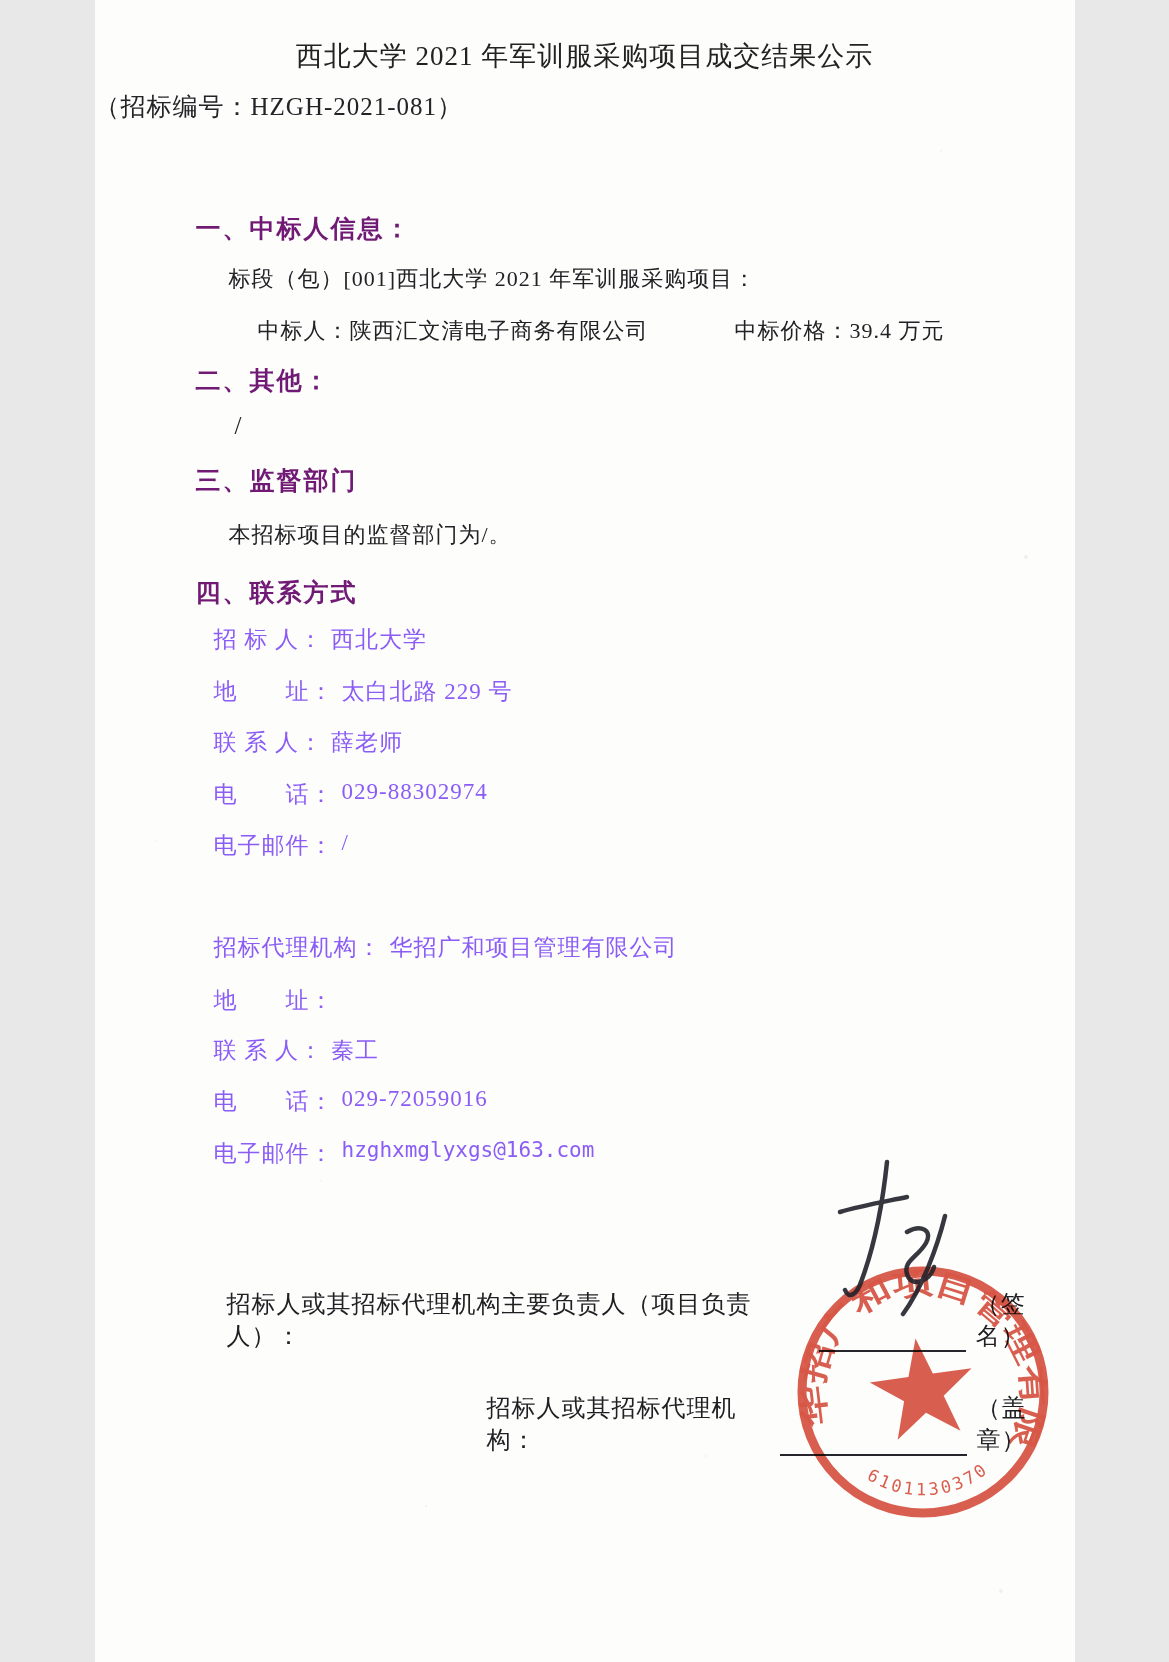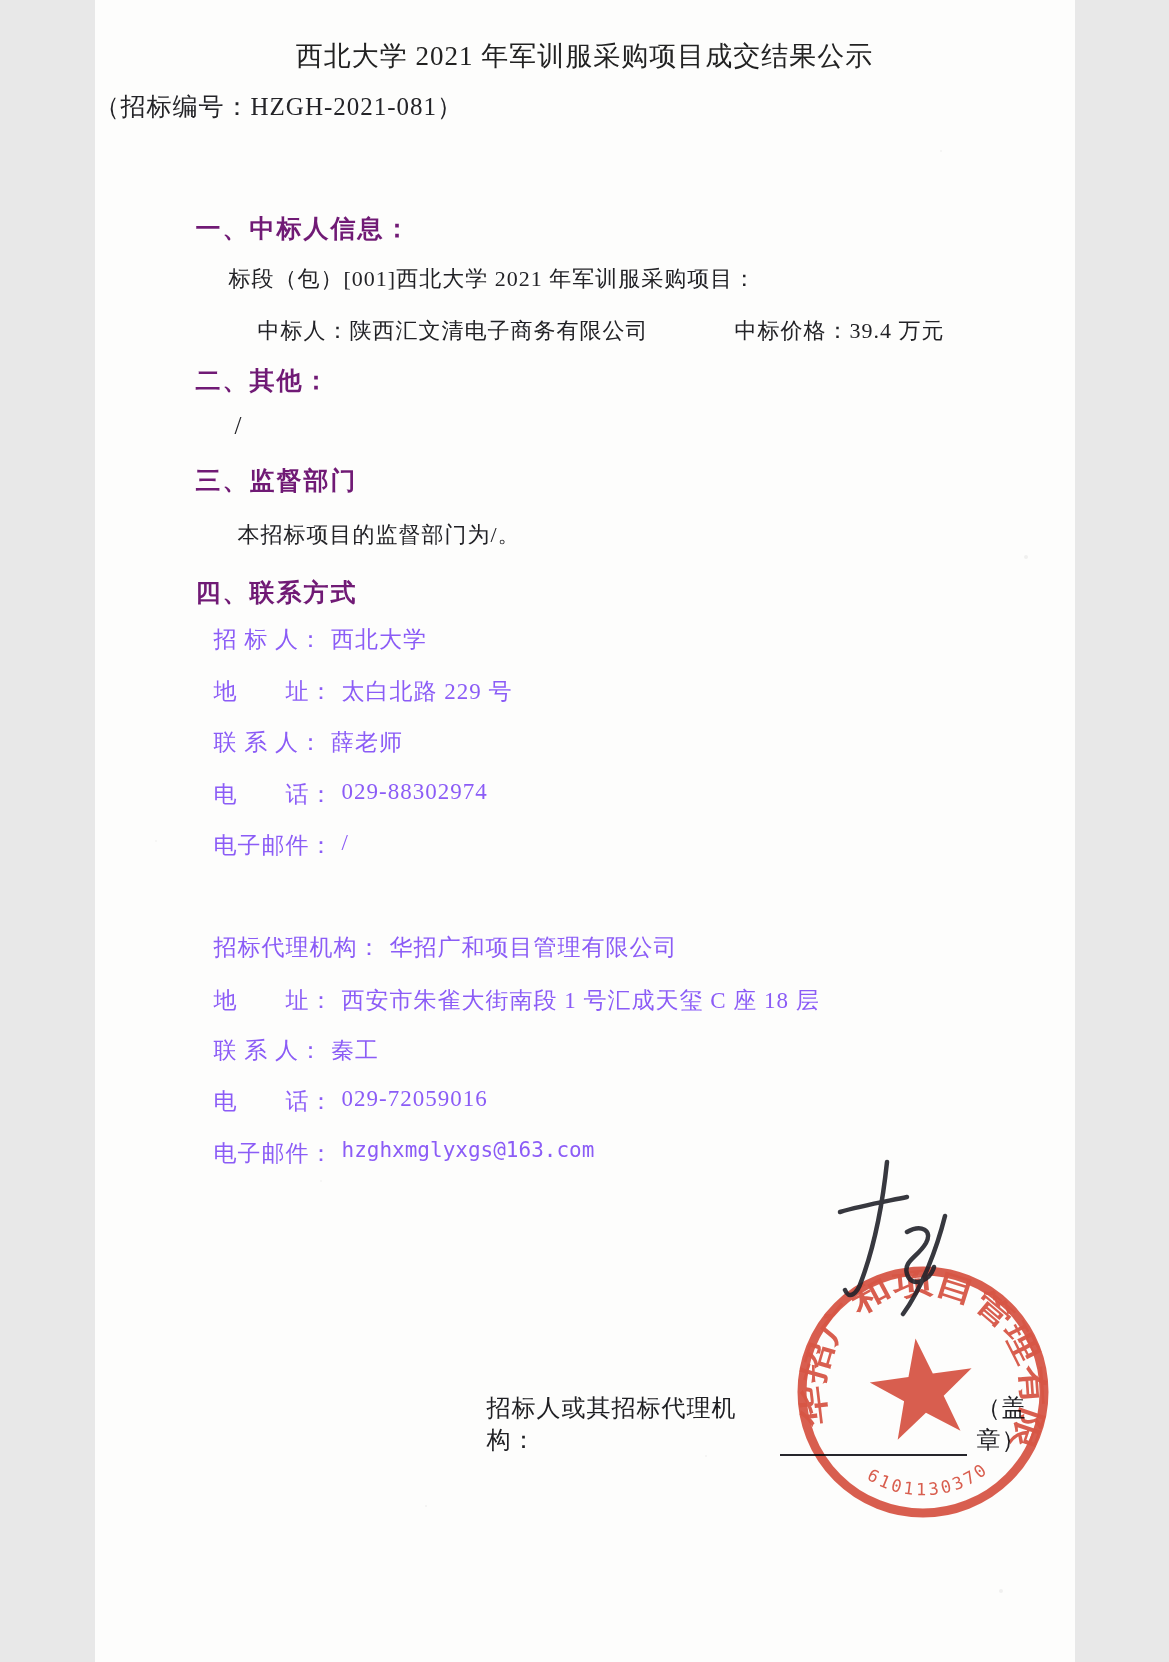--- a/index.html
+++ b/index.html
@@ -70,21 +70,21 @@
     <span>中标人：</span><span>陕西汇文清电子商务有限公司</span>
   </div>
   <div class="body-line" style="left:640px;top:316px">
     <span>中标价格：</span><span>39.4 万元</span>
   </div>
 
   <div class="h" style="top:364px">二、其他：</div>
   <div class="body-line slash" style="left:140px;top:412px">/</div>
 
   <div class="h" style="top:464px">三、监督部门</div>
-  <div class="body-line" style="left:143px;top:520px">本招标项目的监督部门为/。</div>
+  <div class="body-line" style="left:134px;top:520px">本招标项目的监督部门为/。</div>
 
   <div class="h" style="top:576px">四、联系方式</div>
 
   <div class="crow" style="top:624px">
     <span>招 标 人：</span>
     <span class="cvalue">西北大学</span>
   </div>
   <div class="crow" style="top:676px">
     <span>地　　址：</span>
     <span class="cvalue">太白北路 229 号</span>
@@ -101,35 +101,39 @@
     <span>电子邮件：</span>
     <span class="cvalue">/</span>
   </div>
 
   <div class="crow" style="top:932px">
     <span>招标代理机构：</span>
     <span class="cvalue">华招广和项目管理有限公司</span>
   </div>
   <div class="crow" style="top:985px">
     <span>地　　址：</span>
-    <span class="cvalue">西安市朱雀大街南段 1 号汇成天玺 C 座 18 层</span>
   </div>
   <div class="crow" style="top:1035px">
     <span>联 系 人：</span>
     <span class="cvalue">秦工</span>
   </div>
   <div class="crow" style="top:1086px">
     <span>电　　话：</span>
     <span class="cvalue">029-72059016</span>
   </div>
   <div class="crow" style="top:1138px">
     <span>电子邮件：</span>
     <span class="cvalue mono">hzghxmglyxgs@163.com</span>
   </div>
 
+  <div class="sigrow" style="left:132px;top:1288px">
+    <span>招标人或其招标代理机构主要负责人（项目负责人）：</span>
+    <span class="sigline" style="width:148px"></span>
+    <span class="sig-suffix">（签名）</span>
+  </div>
   <div class="sigrow" style="left:392px;top:1392px">
     <span>招标人或其招标代理机构：</span>
     <span class="sigline" style="width:190px"></span>
     <span class="sig-suffix">（盖章）</span>
   </div>
 
   <svg class="stamp" viewBox="-136 -136 272 272" xmlns="http://www.w3.org/2000/svg">
     <circle cx="0" cy="0" r="121" fill="none" stroke="#d64a38" stroke-width="9" opacity="0.95"></circle>
     <g transform="rotate(-8)">
       <polygon fill="#d64a38" opacity="0.95" points="0,-54 12.3,-17 51.4,-16.7 20,6.5 31.7,43.7 0,21 -31.7,43.7 -20,6.5 -51.4,-16.7 -12.3,-17"></polygon>

